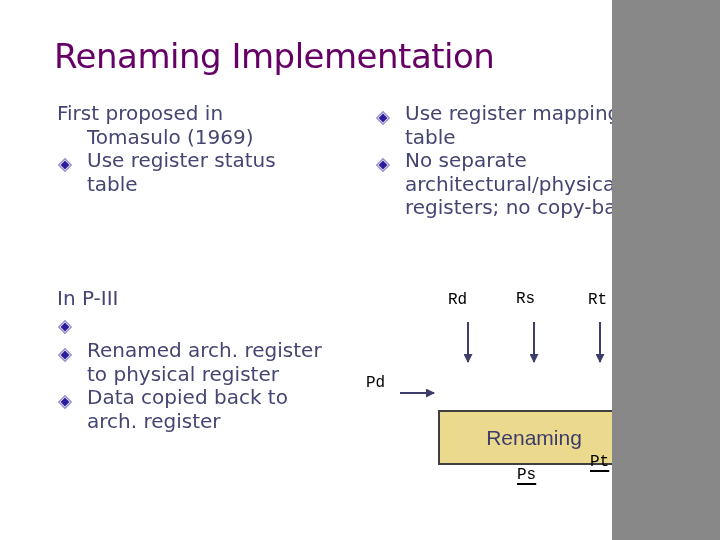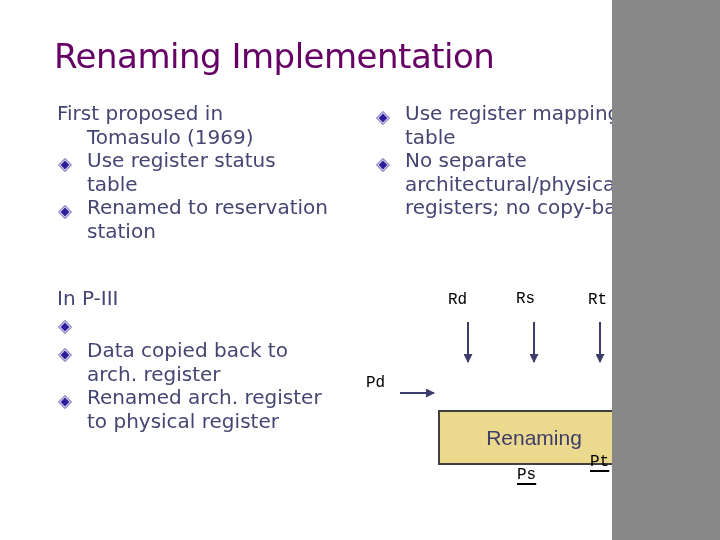--- a/index.html
+++ b/index.html
@@ -82,28 +82,20 @@
     <div class="item-l1">First proposed in
 Tomasulo (1969)</div>
     <div class="item-l2">
       <span class="bullet"><svg width="14" height="14" viewBox="0 0 14 14">
             <polygon points="7,0.8 13.2,7 7,13.2 0.8,7" fill="none" stroke="#9c94ce" stroke-width="1.6"></polygon>
             <polygon points="7,2.6 11.4,7 7,11.4 2.6,7" fill="#2b1d9c"></polygon>
           </svg></span>
       <span class="txt">Use register status
 table</span>
     </div>
-    <div class="item-l2">
-      <span class="bullet"><svg width="14" height="14" viewBox="0 0 14 14">
-            <polygon points="7,0.8 13.2,7 7,13.2 0.8,7" fill="none" stroke="#9c94ce" stroke-width="1.6"></polygon>
-            <polygon points="7,2.6 11.4,7 7,11.4 2.6,7" fill="#2b1d9c"></polygon>
-          </svg></span>
-      <span class="txt">Renamed to reservation
-station</span>
-    </div>
   </div>
 
   <div class="textblock tb-right-top">
     <div class="item-l2">
       <span class="bullet"><svg width="14" height="14" viewBox="0 0 14 14">
             <polygon points="7,0.8 13.2,7 7,13.2 0.8,7" fill="none" stroke="#9c94ce" stroke-width="1.6"></polygon>
             <polygon points="7,2.6 11.4,7 7,11.4 2.6,7" fill="#2b1d9c"></polygon>
           </svg></span>
       <span class="txt">Use register mapping
 table</span>
@@ -125,30 +117,30 @@
       <span class="bullet"><svg width="14" height="14" viewBox="0 0 14 14">
             <polygon points="7,0.8 13.2,7 7,13.2 0.8,7" fill="none" stroke="#9c94ce" stroke-width="1.6"></polygon>
             <polygon points="7,2.6 11.4,7 7,11.4 2.6,7" fill="#2b1d9c"></polygon>
           </svg></span>
     </div>
     <div class="item-l2">
       <span class="bullet"><svg width="14" height="14" viewBox="0 0 14 14">
             <polygon points="7,0.8 13.2,7 7,13.2 0.8,7" fill="none" stroke="#9c94ce" stroke-width="1.6"></polygon>
             <polygon points="7,2.6 11.4,7 7,11.4 2.6,7" fill="#2b1d9c"></polygon>
           </svg></span>
-      <span class="txt">Data copied back to
-arch. register</span>
+      <span class="txt">Renamed arch. register
+to physical register</span>
     </div>
     <div class="item-l2">
       <span class="bullet"><svg width="14" height="14" viewBox="0 0 14 14">
             <polygon points="7,0.8 13.2,7 7,13.2 0.8,7" fill="none" stroke="#9c94ce" stroke-width="1.6"></polygon>
             <polygon points="7,2.6 11.4,7 7,11.4 2.6,7" fill="#2b1d9c"></polygon>
           </svg></span>
-      <span class="txt">Renamed arch. register
-to physical register</span>
+      <span class="txt">Data copied back to
+arch. register</span>
     </div>
   </div>
 
   <svg class="diagram-svg" width="310" height="220" viewBox="0 0 310 220">
     <defs>
       <marker id="arr" markerWidth="9" markerHeight="9" refX="8" refY="4.5" orient="auto" markerUnits="userSpaceOnUse">
         <path d="M0,0 L9,4.5 L0,9 z" fill="#3d3d6b"></path>
       </marker>
     </defs>
     <line x1="108" y1="37" x2="108" y2="77" stroke="#3d3d6b" stroke-width="2" marker-end="url(#arr)"></line>

